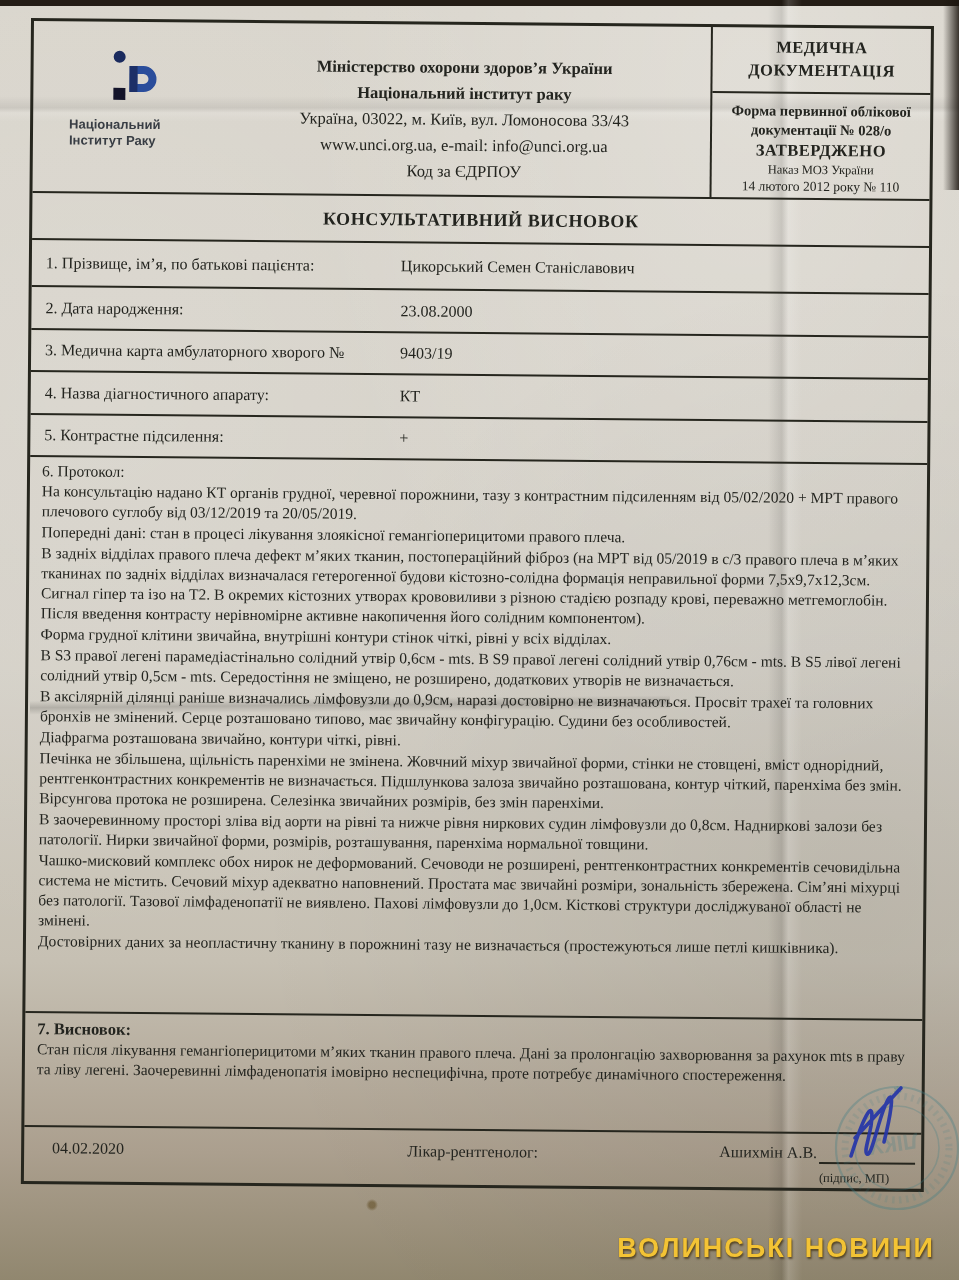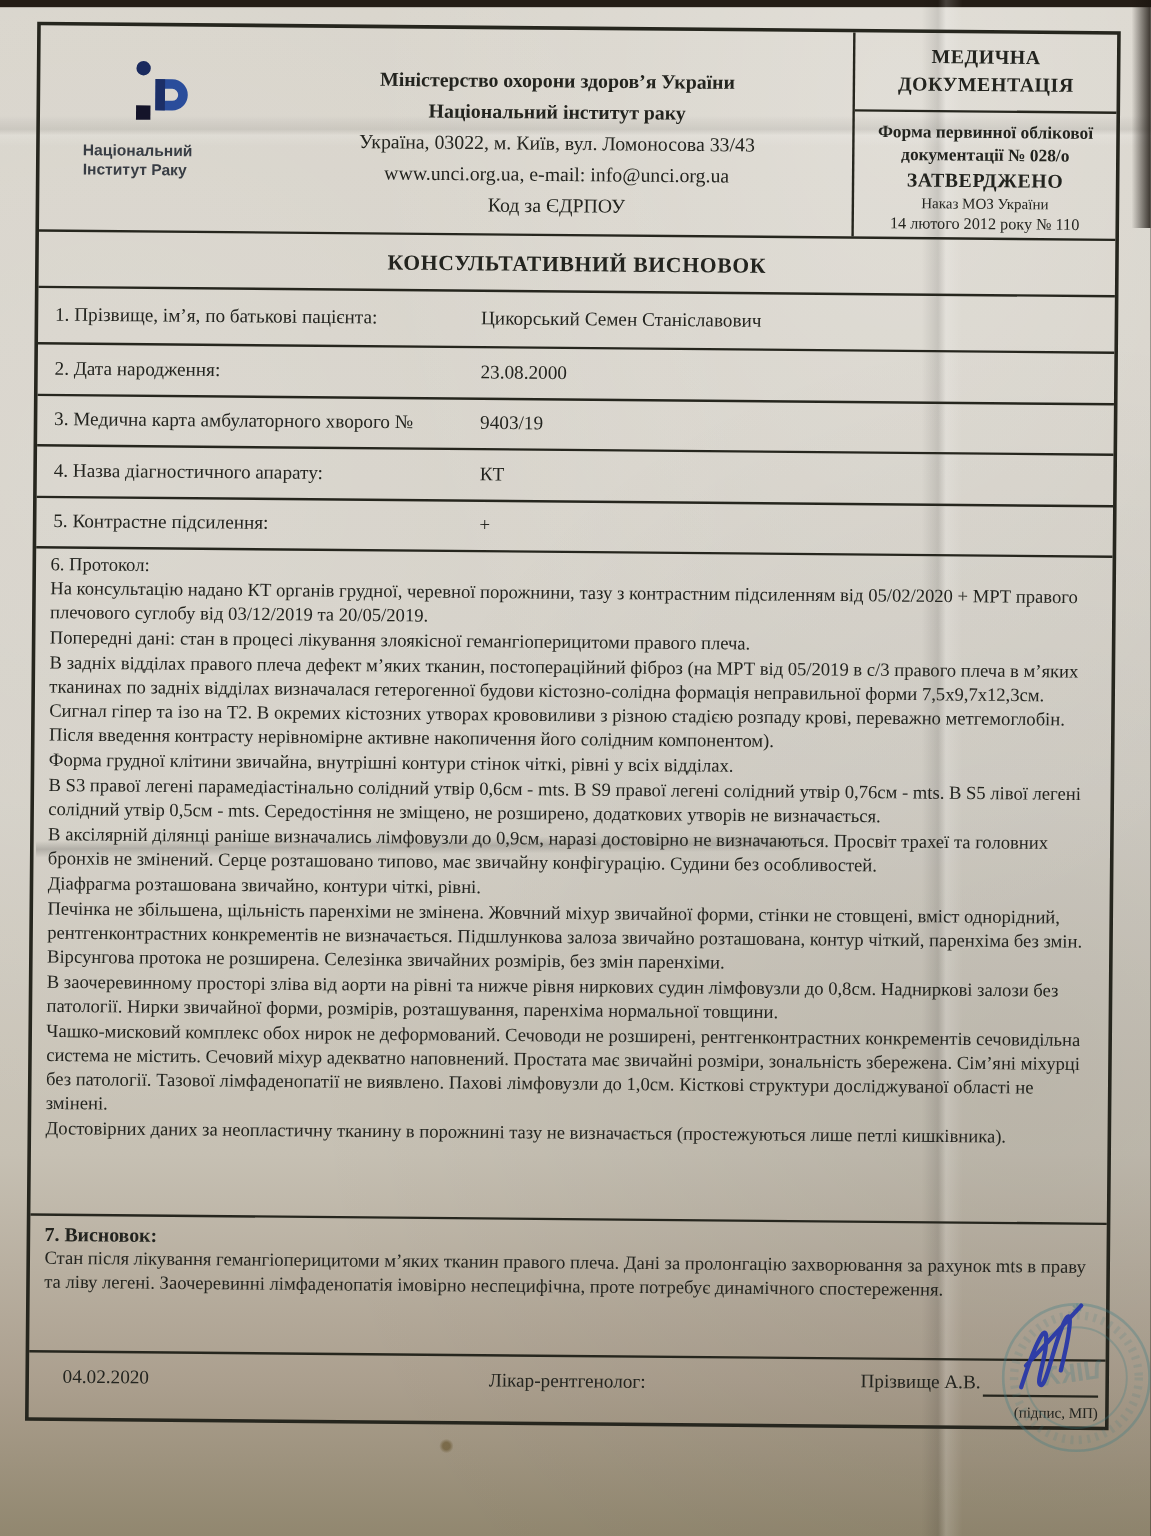--- a/index.html
+++ b/index.html
@@ -56,21 +56,21 @@
   #protocol{height:556px;padding:4px 10px 0 12px;overflow:hidden;}
   #protocol .pp{margin:0 0 1px 0;}
   
   #conclusion{height:114px;padding:6px 10px 0 12px;}
   #conclusion-heading{font-weight:bold;font-size:16.5px;}
   
   #footer-row{height:56px;}
   #f-date{position:absolute;left:28px;top:11px;font-size:16px;}
   #f-doclabel{position:absolute;left:50%;transform:translateX(-50%);top:11px;font-size:16px;}
   #f-docname{position:absolute;right:104px;top:9px;font-size:16px;}
-  #sig-block{position:absolute;right:6px;top:26px;width:96px;text-align:right;}
+  #sig-block{position:absolute;right:6px;top:26px;width:96px;text-align:left;}
   #sig-line{display:block;border-bottom:2px solid #26261e;height:2px;margin-bottom:3px;}
   #sig-caption{font-size:12.5px;}
   
   #stamp-svg{position:absolute;left:779px;top:1068px;z-index:5;}
   
   #watermark{position:absolute;right:24px;bottom:16px;z-index:6;
     font-family:"Liberation Sans",sans-serif;font-weight:800;font-size:27px;letter-spacing:2px;
     color:#f3c335;text-shadow:1px 2px 2px rgba(55,38,4,.65),0 0 1px rgba(120,85,10,.8);}
 </style>
 </head>
@@ -161,32 +161,33 @@
     </div>
 
     <div id="conclusion" class="trow">
       <div id="conclusion-heading">7. Висновок:</div>
       <div>Стан після лікування гемангіоперицитоми м’яких тканин правого плеча. Дані за пролонгацію захворювання за рахунок mts в праву та ліву легені. Заочеревинні лімфаденопатія імовірно неспецифічна, проте потребує динамічного спостереження.</div>
     </div>
 
     <div id="footer-row" class="trow">
       <span id="f-date">04.02.2020</span>
       <span id="f-doclabel">Лікар-рентгенолог:</span>
-      <span id="f-docname">Прізвище А.В.</span>
+      <span id="f-docname">Ашихмін А.В.</span>
       <span id="sig-block">
         <span id="sig-line"></span>
         <span id="sig-caption">(підпис, МП)</span>
       </span>
     </div>
   </div>
 
   <svg id="stamp-svg" width="180" height="165" viewBox="0 0 180 165">
     <g opacity=".55">
       <circle cx="118" cy="80" r="61" fill="none" stroke="#3c7d85" stroke-width="2.2" opacity=".6"></circle>
       <circle cx="118" cy="80" r="42" fill="none" stroke="#3c7d85" stroke-width="1.6" opacity=".5"></circle>
       <circle cx="118" cy="80" r="52" fill="none" stroke="#3c7d85" stroke-width="7" stroke-dasharray="2.5 4.5" opacity=".28"></circle>
       <text x="114" y="26" font-size="11" fill="#3c7d85" opacity=".7">✱</text>
       <text x="96" y="92" font-size="22" fill="#3c7d85" opacity=".45" font-family="Liberation Sans, sans-serif" font-weight="bold" transform="rotate(172 118 80)">ЛІКУ</text>
     </g>
     <path d="M72 88 C86 44 96 28 92 58 C89 74 85 84 88 86 C93 90 101 42 110 30 C115 24 112 46 105 74 M76 70 L122 20" fill="none" stroke="#2535a8" stroke-width="3.6" stroke-linecap="round" opacity=".92"></path>
   </svg>
 
+  <div id="watermark">ВОЛИНСЬКІ НОВИНИ</div>
 </div>
 
 </body></html>

